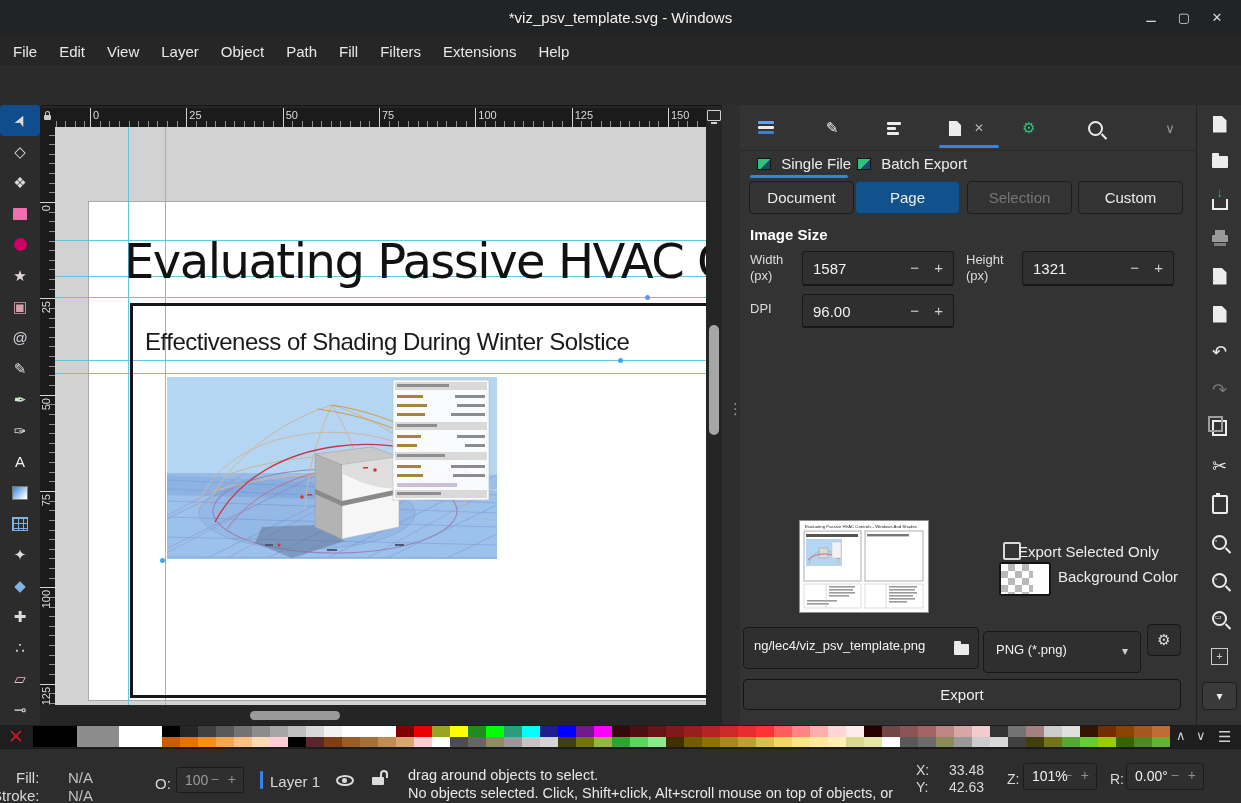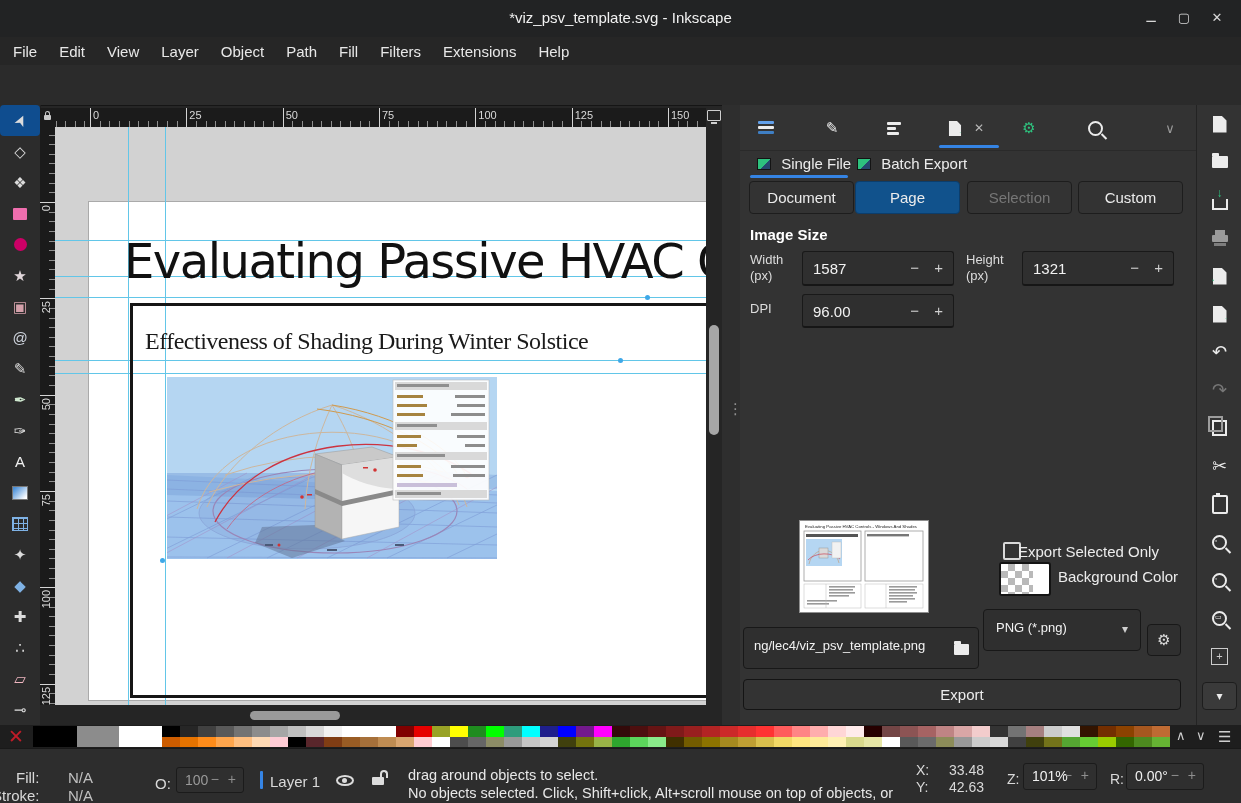--- a/index.html
+++ b/index.html
@@ -49,21 +49,21 @@
     background-size:15px auto,6px auto;background-position:0px 75px,9px 75px;background-repeat:repeat-y}
   .vr-num{position:absolute;left:0px;font-size:11px;color:#d9d9d9;writing-mode:vertical-rl;transform:rotate(180deg)}
   .viewport{position:absolute;left:55px;top:127px;width:651px;height:578px;background:#d2d2d2;overflow:hidden}
   .page{position:absolute;left:34px;top:75px;width:620px;height:498px;background:#ffffff;border-right:none;box-shadow:0 0 0 1px #aaa}
   .guide-v{position:absolute;top:0;bottom:0;width:1px;background:#62c6e8}
   .guide-h{position:absolute;left:0;right:0;height:1px;background:#62c6e8}
   .doc-title{position:absolute;left:69px;top:106px;font-size:48px;letter-spacing:-1.5px;color:#111;white-space:nowrap;
              font-family:"DejaVu Sans","Liberation Sans",sans-serif}
   .content-box{position:absolute;left:75px;top:176px;width:640px;height:395px;border:3px solid #161616;box-sizing:border-box}
   .panel-title{position:absolute;left:90px;top:201px;font-size:24px;letter-spacing:-0.5px;color:#1a1a1a;white-space:nowrap;
-               font-family:Liberation Serif, serif}
+               font-family:Liberation Sans, sans-serif}
   .cue-dot{position:absolute;width:5px;height:5px;border-radius:50%;background:#3fa8e8}
   .v-scroll{position:absolute;left:706px;top:127px;width:16px;height:578px;background:#252525}
   .v-thumb{position:absolute;left:3px;top:198px;width:10px;height:110px;background:#a6a6a6;border-radius:5px}
   .h-scrollzone{position:absolute;left:40px;top:705px;width:682px;height:20px;background:#252525}
   .h-thumb{position:absolute;left:210px;top:6px;width:90px;height:9px;background:#9a9a9a;border-radius:5px}
   .grip-strip{position:absolute;left:722px;top:105px;width:18px;height:620px;background:#2e2e2e}
   .grip-dots{position:absolute;left:6px;top:295px;font-size:15px;color:#909090;letter-spacing:0}
   .monitor-icon{position:absolute;left:707px;top:110px;width:12px;height:9px;border:1.5px solid #cfcfcf;border-radius:1px}
   .monitor-icon::after{content:"";position:absolute;left:3px;bottom:-4px;width:6px;height:2px;background:#cfcfcf}
   .corner-lock{position:absolute;left:44px;top:115px;width:7px;height:5px;background:#c9c9c9;border-radius:1px}
@@ -150,21 +150,21 @@
   .olock{position:absolute;width:12px;height:8px;background:#dcdcdc;border-radius:1px}
   .olock::before{content:"";position:absolute;right:-4px;top:-7px;width:8px;height:8px;border:2px solid #dcdcdc;border-bottom:none;border-radius:4px 4px 0 0;box-sizing:border-box}
   .msg{line-height:1.25;font-size:14.5px;color:#e8e8e8}
 </style>
 </head>
 <body>
 
 <div id="app">
 
   <div class="titlebar">
-    <div class="win-title">*viz_psv_template.svg - Inkscape</div>
+    <div class="win-title">*viz_psv_template.svg - Windows</div>
     <div class="win-btn" style="left:1139px">⚊</div>
     <div class="win-btn" style="left:1172px">▢</div>
     <div class="win-btn" style="left:1205px">✕</div>
   </div>
 
   <div class="menubar" id="menubar">
       <span class="menu-item">File</span>
       <span class="menu-item">Edit</span>
       <span class="menu-item">View</span>
       <span class="menu-item">Layer</span>
@@ -559,21 +559,21 @@
     <span class="sb" style="left:278px;top:438px;color:#ececec">Export Selected Only</span>
     <div class="bg-swatch" style="left:259px;top:457px">
       <span class="checker"></span>
     </div>
     <span class="sb" style="left:318px;top:463px;color:#ececec">Background Color</span>
 
     <div class="entry" style="left:3px;top:522px;width:236px;height:42px">
       <span class="txt">ng/lec4/viz_psv_template.png</span>
       <span class="folder-ico" style="position:absolute;right:9px;top:16px"></span>
     </div>
-    <div class="entry" style="left:243px;top:504px;width:158px;height:42px">
+    <div class="entry" style="left:243px;top:526px;width:158px;height:42px">
       <span class="txt" style="left:12px">PNG (*.png)</span>
       <span style="position:absolute;right:12px;top:12px;font-size:12px;color:#cfcfcf">▾</span>
     </div>
     <div class="entry" style="left:407px;top:519px;width:34px;height:32px;text-align:center;line-height:30px">
       <span style="font-size:15px;color:#dcdcdc">⚙</span>
     </div>
     <div class="export-btn">Export</div>
   </div>
 
   <div class="commandbar" id="commandbar">

